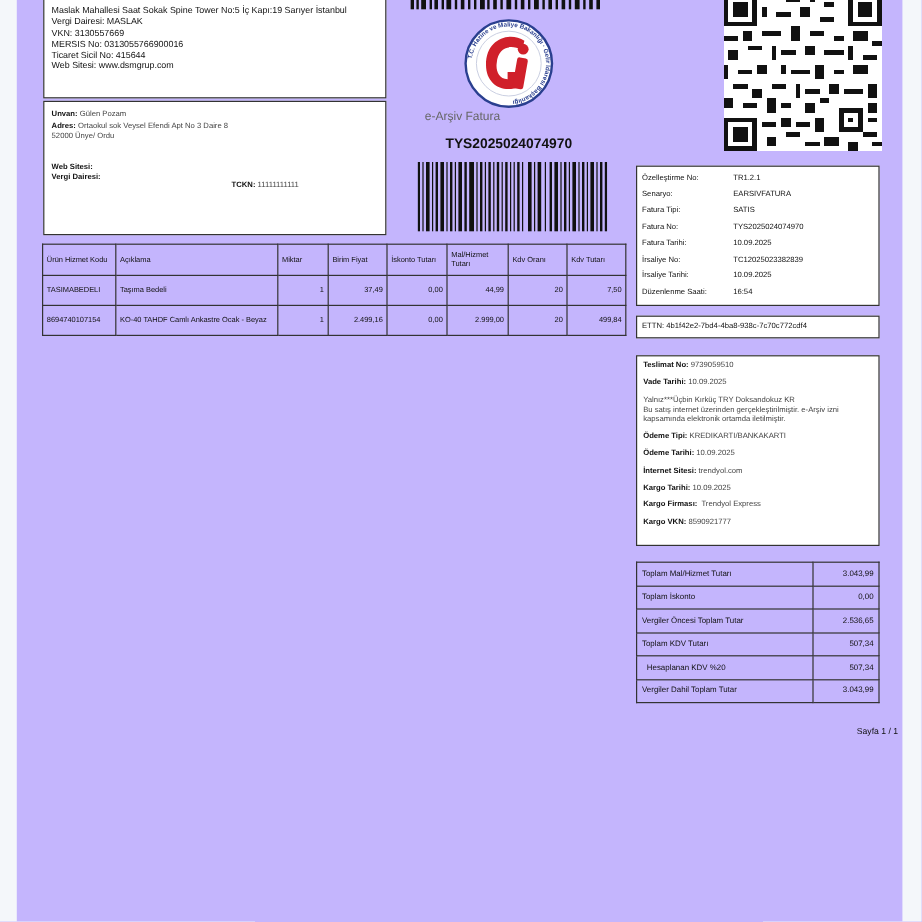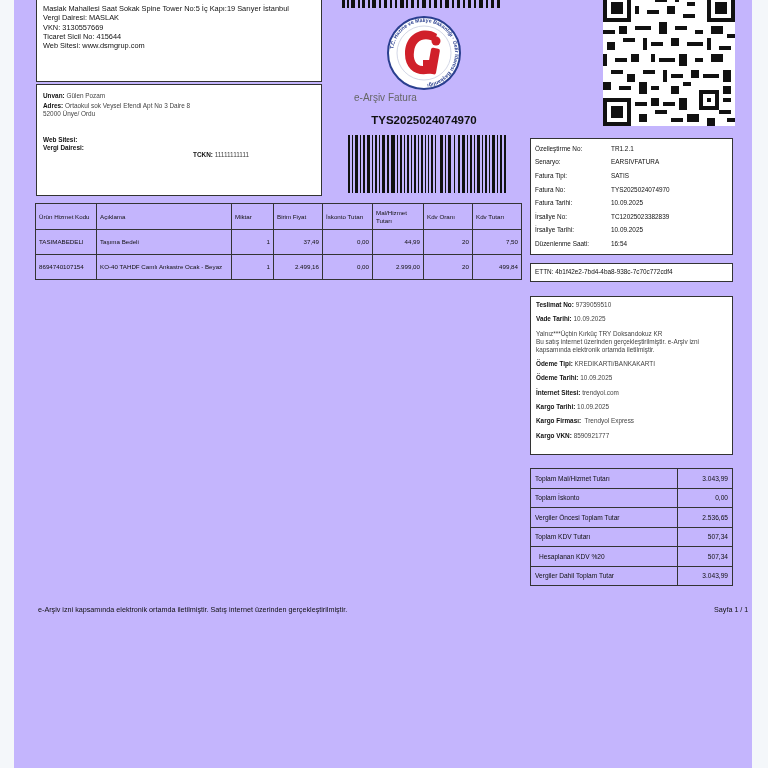--- a/index.html
+++ b/index.html
@@ -59,20 +59,21 @@
 </style>
 </head>
 <body>
 
 <div class="page">
 
   <div class="box t7" id="seller">
     <div>Maslak Mahallesi Saat Sokak Spine Tower No:5 İç Kapı:19 Sarıyer İstanbul</div>
     <div>Vergi Dairesi: MASLAK</div>
     <div>VKN: 3130557669</div>
+    <div>MERSIS No: 0313055766900016</div>
     <div>Ticaret Sicil No: 415644</div>
     <div>Web Sitesi: www.dsmgrup.com</div>
   </div>
 
   <div class="box t6" id="buyer">
     <div class="row"><span class="b">Unvan:</span>&nbsp;<span class="light">Gülen Pozam</span></div>
     <div class="row" style="margin-top:2px"><span class="b">Adres:</span>&nbsp;<span class="light">Ortaokul sok Veysel Efendi Apt No 3 Daire 8</span></div>
     <div class="light">52000 Ünye/ Ordu</div>
     <div class="b" style="margin-top:18px">Web Sitesi:</div>
     <div class="b">Vergi Dairesi:</div>
@@ -370,15 +371,14 @@
           <td class="indent">Hesaplanan KDV %20</td>
           <td class="v">507,34</td>
         </tr>
     <tr>
           <td>Vergiler Dahil Toplam Tutar</td>
           <td class="v">3.043,99</td>
         </tr>
   </tbody>
     </table>
 
-  <div class="abs" id="footer-note">e-Arşiv izni kapsamında elektronik ortamda iletilmiştir. Satış internet üzerinden gerçekleştirilmiştir.</div>
   <div class="abs" id="page-indicator">Sayfa 1 / 1</div>
 </div>
 
 </body></html>

